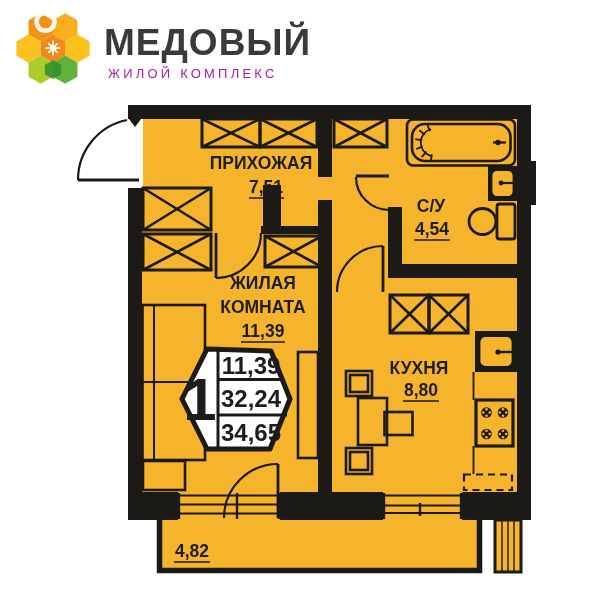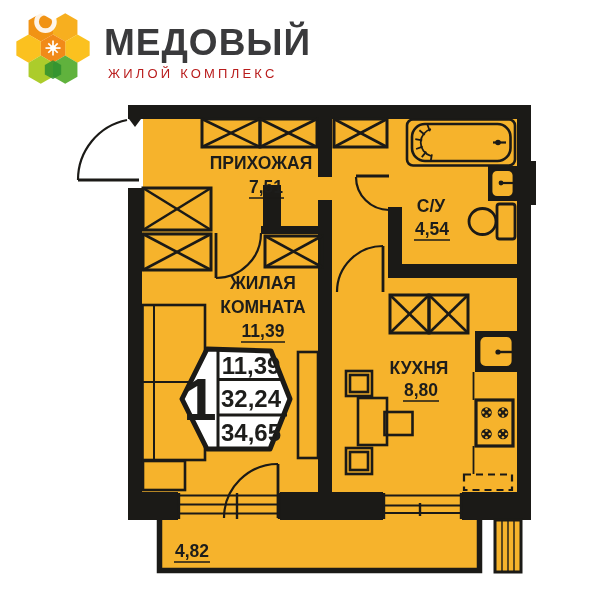--- a/index.html
+++ b/index.html
@@ -3,21 +3,21 @@
 <meta charset="utf-8">
 <style>
   html,body{margin:0;padding:0;background:#ffffff;}
   #stage{position:relative;width:600px;height:600px;background:#ffffff;overflow:hidden;
          font-family:"Liberation Sans",sans-serif;}
   #header{position:absolute;left:0;top:0;width:600px;height:100px;}
   #logo{position:absolute;left:6px;top:2px;width:94px;height:94px;}
   #brand-title{position:absolute;left:104px;top:22px;font-size:37px;font-weight:700;
                color:#3a3a3c;letter-spacing:1px;text-align:right;}
   #brand-subtitle{position:absolute;left:108px;top:66px;font-size:13px;font-weight:500;
-               color:#b91c1c;letter-spacing:3.2px;}
+               color:#a21caf;letter-spacing:3.2px;}
   #plan-svg{position:absolute;left:0;top:0;}
   .floor{fill:#F6B32C;}
   .w{fill:#1B1A17;}
   .ln{stroke:#1B1A17;fill:none;}
   .fx{stroke:#1B1A17;fill:none;stroke-width:2.6;}
   .fxy{stroke:#1B1A17;fill:#F6B32C;}
   .lbl{font-family:"Liberation Sans",sans-serif;font-size:17.5px;font-weight:700;
        fill:#1d1d1b;text-anchor:middle;}
   .bval{font-family:"Liberation Sans",sans-serif;font-size:24px;font-weight:700;
        fill:#1d1d1b;text-anchor:middle;}

